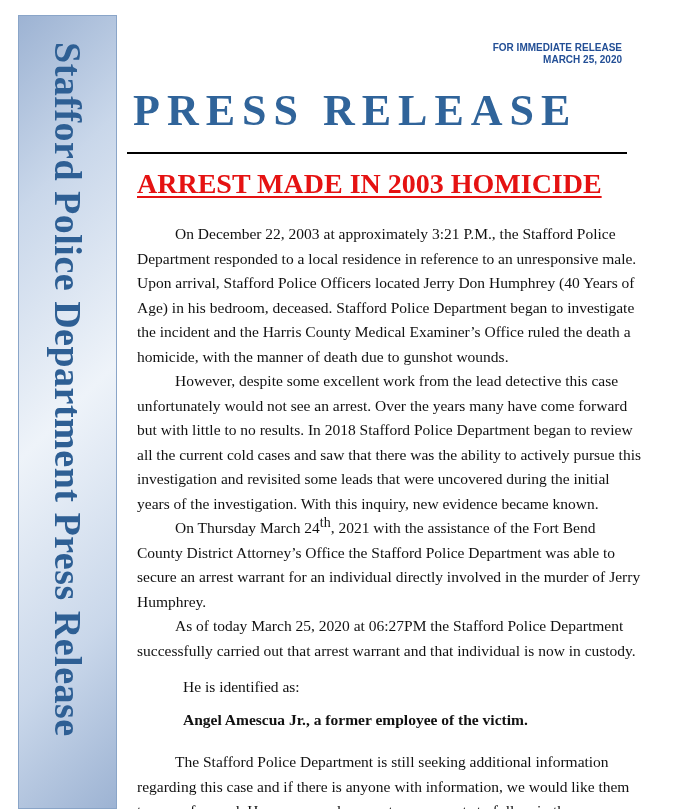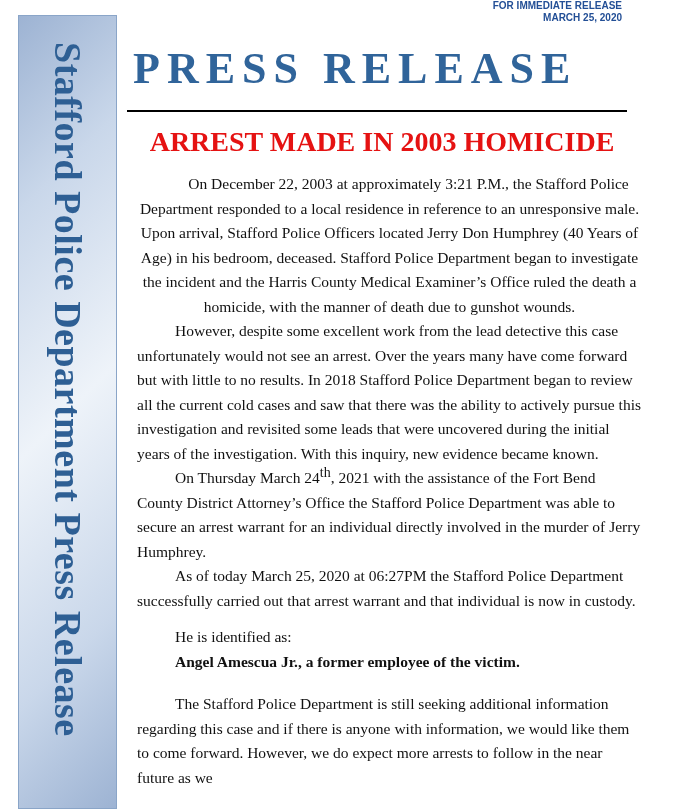--- a/index.html
+++ b/index.html
@@ -41,20 +41,21 @@
     color: #2e5f94;
   }
   
   .content {
     position: absolute;
     left: 137px;
     top: 0;
     width: 505px;
   }
   .release-info {
+    margin-top: 42px;
     padding-right: 20px;
     text-align: right;
     font-family: "Liberation Sans", "DejaVu Sans", sans-serif;
     font-weight: bold;
     font-size: 10px;
     line-height: 12px;
     color: #234f96;
   }
   .title {
     margin: 22px 0 11px -4px;
@@ -66,43 +67,44 @@
   }
   .rule {
     border: none;
     border-top: 2px solid #000000;
     width: 500px;
     margin: 18px 0 0 -10px;
   }
   .headline {
     margin: 14px 0 0 0;
     width: 490px;
-    text-align: center;
+    text-align: left;
     font-size: 28px;
     line-height: 32px;
     font-weight: bold;
     color: #e51212;
+    text-decoration: underline;
     text-underline-offset: 3px;
   }
   .body-p {
     margin: 0;
     font-size: 15.5px;
     line-height: 24.5px;
     color: #111111;
     text-indent: 38px;
   }
-  .p1 { margin-top: 14px; text-align: center; }
+  .p1 { margin-top: 22px; }
   .identified {
     margin-top: 12px;
     padding-left: 38px;
     font-size: 15.5px;
     line-height: 24.5px;
     color: #111111;
   }
-  .identified p { margin: 0; }
+  .identified p { margin: 8px; }
   .identified .bold { font-weight: bold; }
   .p5 { margin-top: 18px; }
   sup {
     font-size: 14px;
     line-height: 0;
     vertical-align: super;
   }
 </style>
 </head>
 <body>

